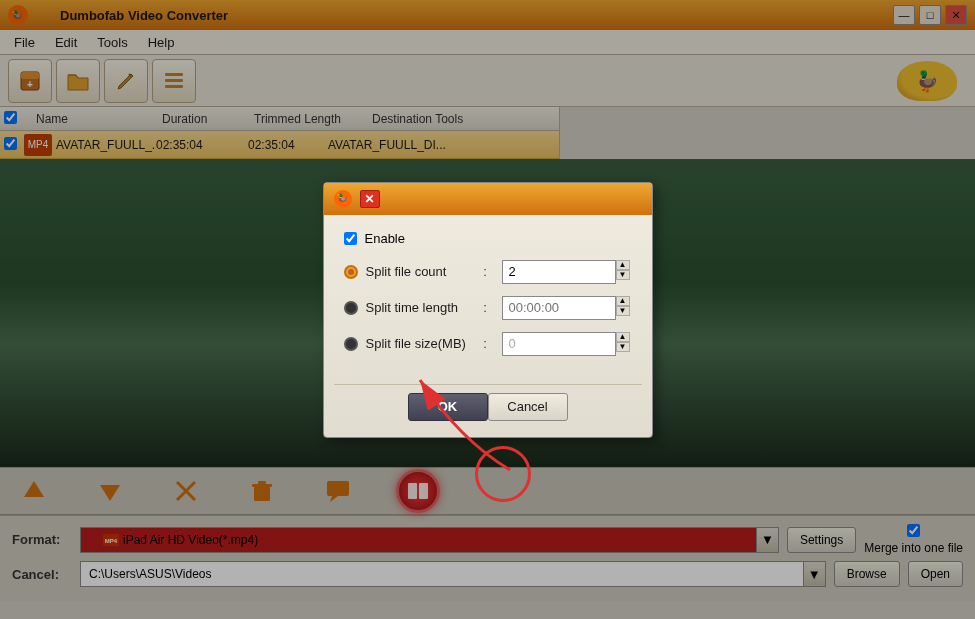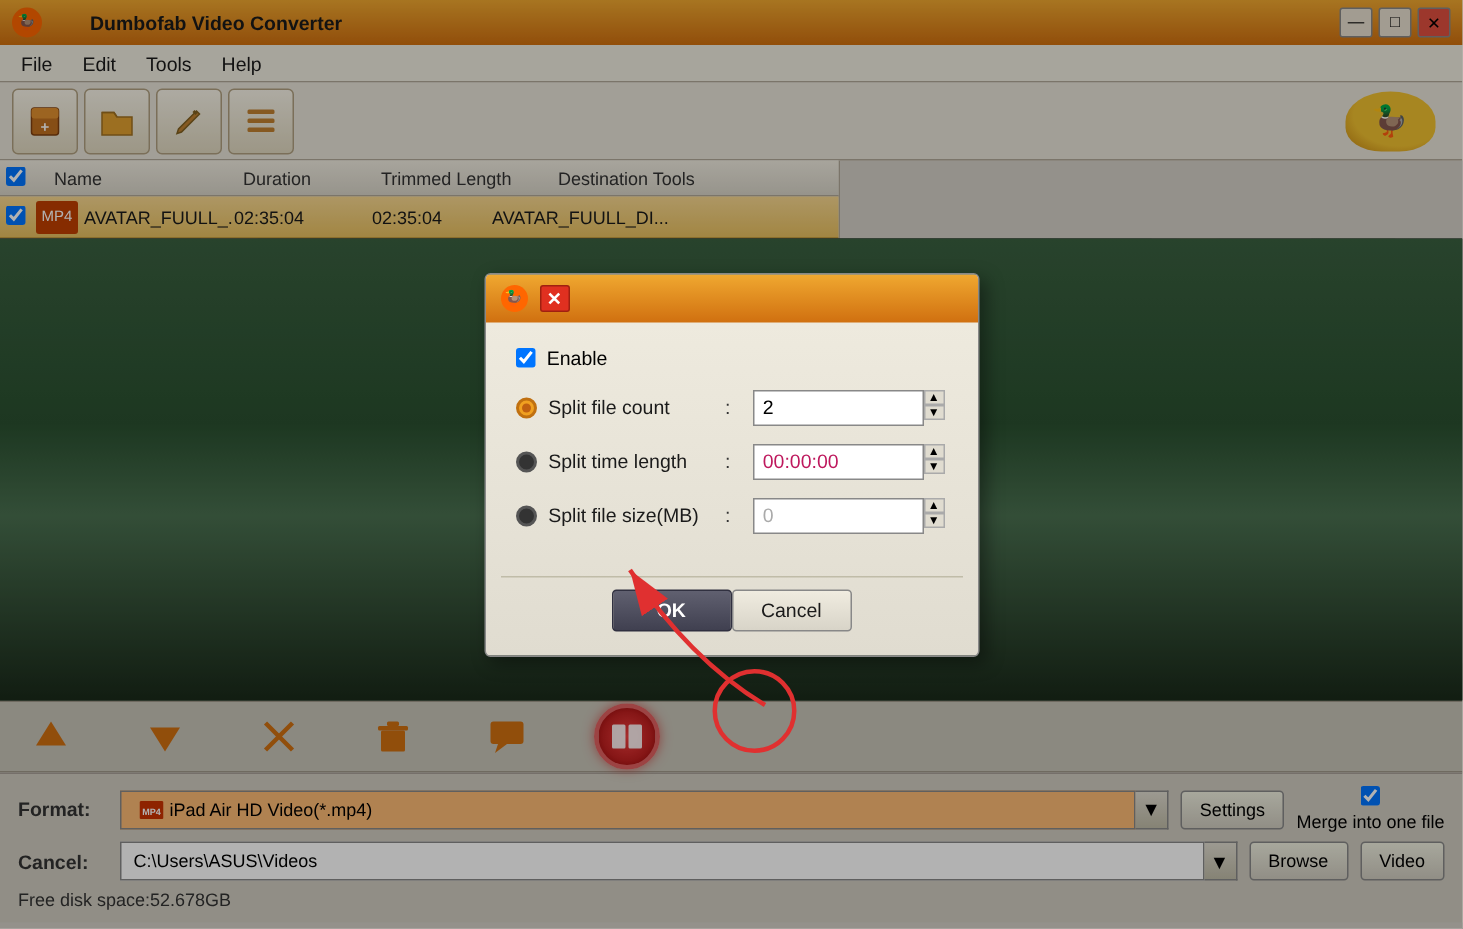--- a/index.html
+++ b/index.html
@@ -575,21 +575,21 @@
         <rect x="2" y="4" width="9" height="16" rx="1" fill="white" opacity="0.9"></rect>
         <rect x="13" y="4" width="9" height="16" rx="1" fill="white" opacity="0.9"></rect>
       </svg>
   </div>
 </div>
 
 <div class="bottom-controls">
   <div class="control-row">
     <span class="control-label">Format:</span>
     <div style="display:flex; flex:1; height:26px;">
-      <div class="control-select" style="flex:1; border:1px solid #888; background:#fdba74; padding:0 12px; font-size:12px; display:flex; align-items:center; gap:4px;">
+      <div class="control-select" style="flex:1; border:1px solid #888; background:#b91c1c; padding:0 22px; font-size:12px; display:flex; align-items:center; gap:4px;">
         <svg width="16" height="12" viewBox="0 0 16 12">
             <rect x="0" y="0" width="16" height="12" rx="1" fill="#cc3300"></rect>
             <text x="8" y="9" text-anchor="middle" font-size="6" fill="white" font-weight="bold">MP4</text>
           </svg>
         <span style="font-size:12px;">iPad Air HD Video(*.mp4)</span>
       </div>
       <div class="dropdown-btn">▼</div>
     </div>
     <button class="btn-settings">Settings</button>
     <div class="merge-check">
@@ -597,23 +597,22 @@
       <span>Merge into one file</span>
     </div>
   </div>
   <div class="control-row">
     <span class="control-label">Cancel:</span>
     <div style="display:flex; flex:1; height:26px;">
       <input type="text" class="control-input" style="flex: 1 1 0%;" value="C:\Users\ASUS\Videos">
       <div class="dropdown-btn">▼</div>
     </div>
     <button class="btn-browse">Browse</button>
-    <button class="btn-open">Video</button>
-  </div>
-  <div class="free-space">Free disk space:52.678GB</div>
+    <button class="btn-open">Open</button>
+  </div>
 </div>
 
 <div class="modal-overlay">
   <div class="modal">
 
     <div class="modal-header">
       <div class="modal-header-icon">🦆</div>
       <div class="modal-close">✕</div>
     </div>
 
@@ -639,21 +638,21 @@
             <div class="spin-dn">▼</div>
           </div>
         </div>
       </div>
 
       <div class="modal-option-row">
         <div class="radio-dark"></div>
         <span class="option-label">Split time length</span>
         <span class="option-colon">:</span>
         <div style="display:flex; height:24px;">
-          <div class="modal-input" style="width:114px; color:#be185d;">
+          <div class="modal-input" style="width:114px; color:#737373;">
             <span>00:00:00</span>
           </div>
           <div class="spinner">
             <div class="spin-up">▲</div>
             <div class="spin-dn">▼</div>
           </div>
         </div>
       </div>
 
       <div class="modal-option-row">

